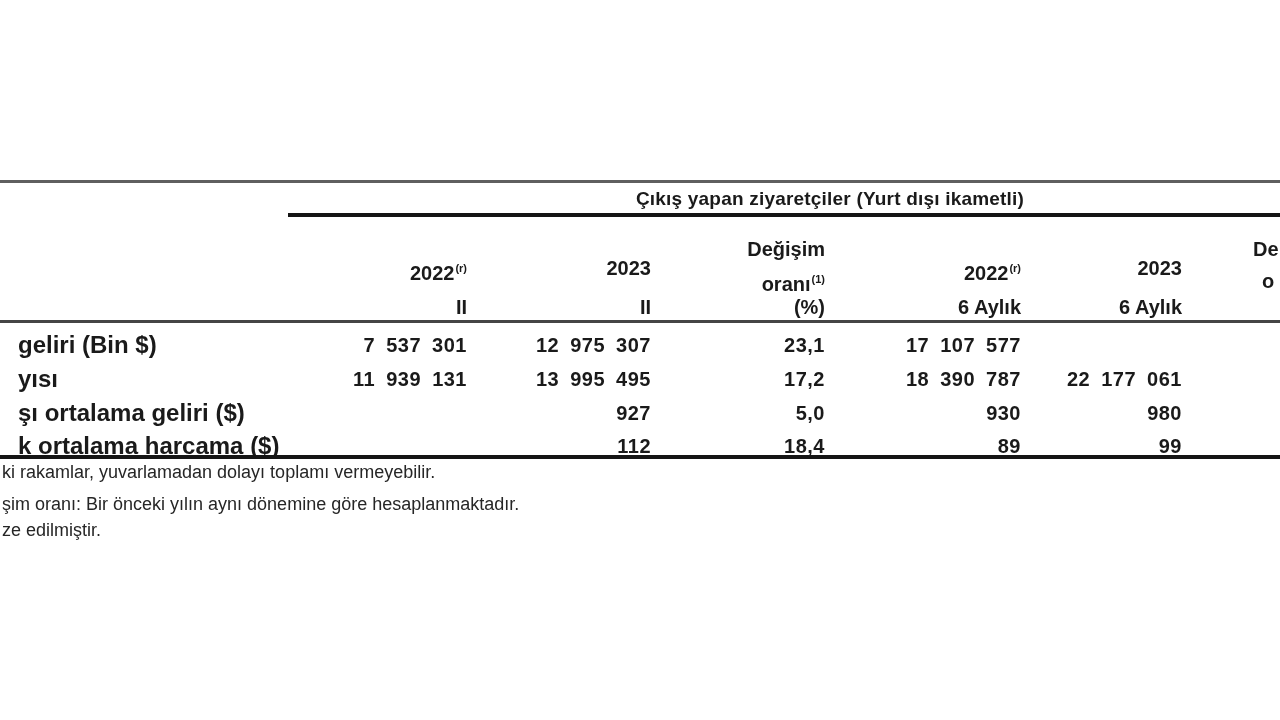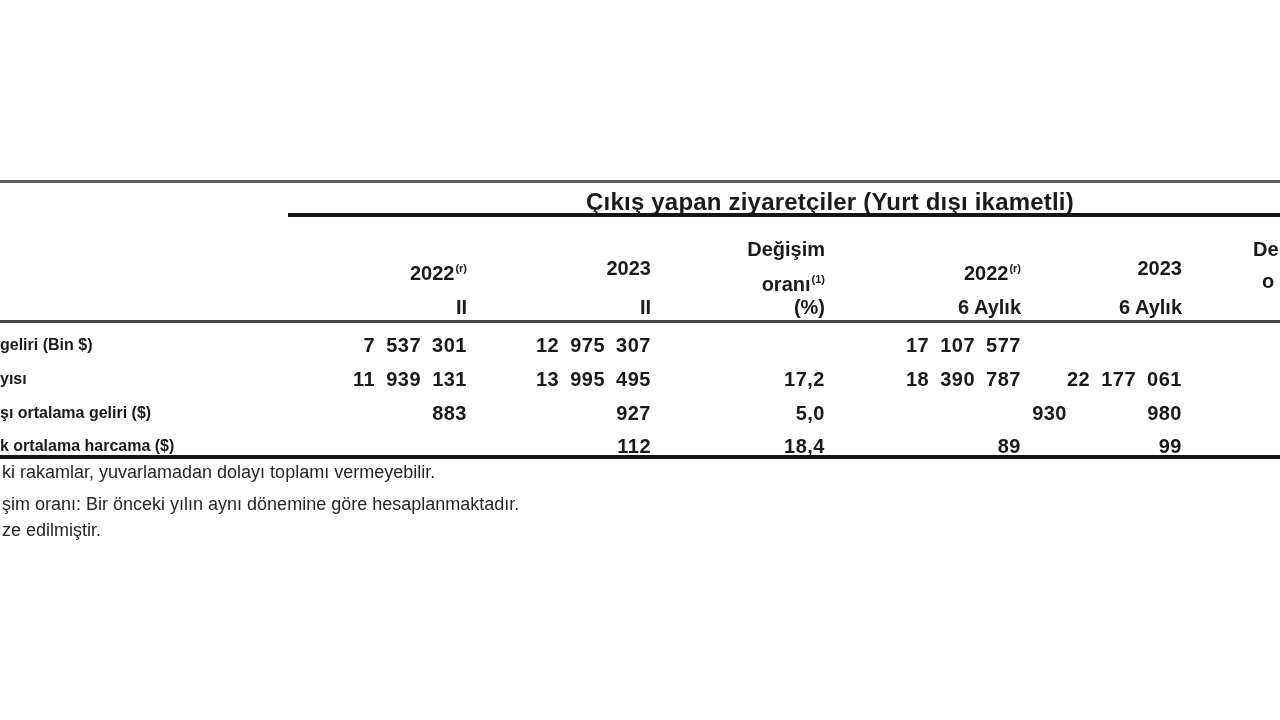--- a/index.html
+++ b/index.html
@@ -15,21 +15,21 @@
   .rule { position: absolute; }
   .rule-top    { left: 0;   top: 180px; width: 1280px; height: 3px; background: #5f5f5f; }
   .rule-header { left: 288px; top: 213px; width: 992px; height: 4px; background: #151515; }
   .rule-mid    { left: 0;   top: 320px; width: 1280px; height: 3px; background: #454545; }
   .rule-bottom { left: 0;   top: 455px; width: 1280px; height: 4px; background: #151515; }
 
   .group-header {
     position: absolute;
     left: 380px; top: 188px; width: 900px;
     text-align: center;
-    font-size: 24px; font-weight: bold;
+    font-size: 19px; font-weight: bold;
     letter-spacing: 0.2px;
   }
 
   .colbox {
     position: absolute;
     width: 230px;
     text-align: right;
     font-weight: bold;
     font-size: 20px;
     line-height: 22px;
@@ -39,23 +39,23 @@
     position: absolute;
     font-weight: bold;
     font-size: 20px;
     line-height: 22px;
     white-space: nowrap;
   }
   sup { font-size: 11px; vertical-align: super; margin-left: 1px; }
 
   .rowlabel {
     position: absolute;
-    left: 0;
+    left: 18px;
     font-weight: bold;
-    font-size: 16px;
+    font-size: 24px;
     line-height: 22px;
     white-space: nowrap;
   }
   .num { letter-spacing: 0.5px; word-spacing: 5px; }
 
   .footnote {
     position: absolute;
     left: 2px;
     font-size: 18px;
     line-height: 20px;
@@ -91,34 +91,34 @@
   <div class="colbox" style="left:952px; top:296px;">6 Aylık</div>
 
   <div class="clipfrag" style="left:1253px; top:238px;">De</div>
   <div class="clipfrag" style="left:1262px; top:270px;">o</div>
 
   <div class="rule rule-mid"></div>
 
   <div class="rowlabel" style="top:334px;">geliri (Bin $)</div>
   <div class="colbox num" style="left:237px; top:334px;">7 537 301</div>
   <div class="colbox num" style="left:421px; top:334px;">12 975 307</div>
+  <div class="colbox num" style="left:595px; top:334px;">23,1</div>
   <div class="colbox num" style="left:791px; top:334px;">17 107 577</div>
 
   <div class="rowlabel" style="top:368px;">yısı</div>
   <div class="colbox num" style="left:237px; top:368px;">11 939 131</div>
   <div class="colbox num" style="left:421px; top:368px;">13 995 495</div>
   <div class="colbox num" style="left:595px; top:368px;">17,2</div>
   <div class="colbox num" style="left:791px; top:368px;">18 390 787</div>
   <div class="colbox num" style="left:952px; top:368px;">22 177 061</div>
 
   <div class="rowlabel" style="top:402px;">şı ortalama geliri ($)</div>
-  <div class="colbox num" style="left:237px; top:402px;">883</div>
   <div class="colbox num" style="left:421px; top:402px;">927</div>
   <div class="colbox num" style="left:595px; top:402px;">5,0</div>
-  <div class="colbox num" style="left:837px; top:402px;">930</div>
+  <div class="colbox num" style="left:791px; top:402px;">930</div>
   <div class="colbox num" style="left:952px; top:402px;">980</div>
 
   <div class="rowlabel" style="top:435px;">k ortalama harcama ($)</div>
   <div class="colbox num" style="left:421px; top:435px;">112</div>
   <div class="colbox num" style="left:595px; top:435px;">18,4</div>
   <div class="colbox num" style="left:791px; top:435px;">89</div>
   <div class="colbox num" style="left:952px; top:435px;">99</div>
 
   <div class="rule rule-bottom"></div>
 

